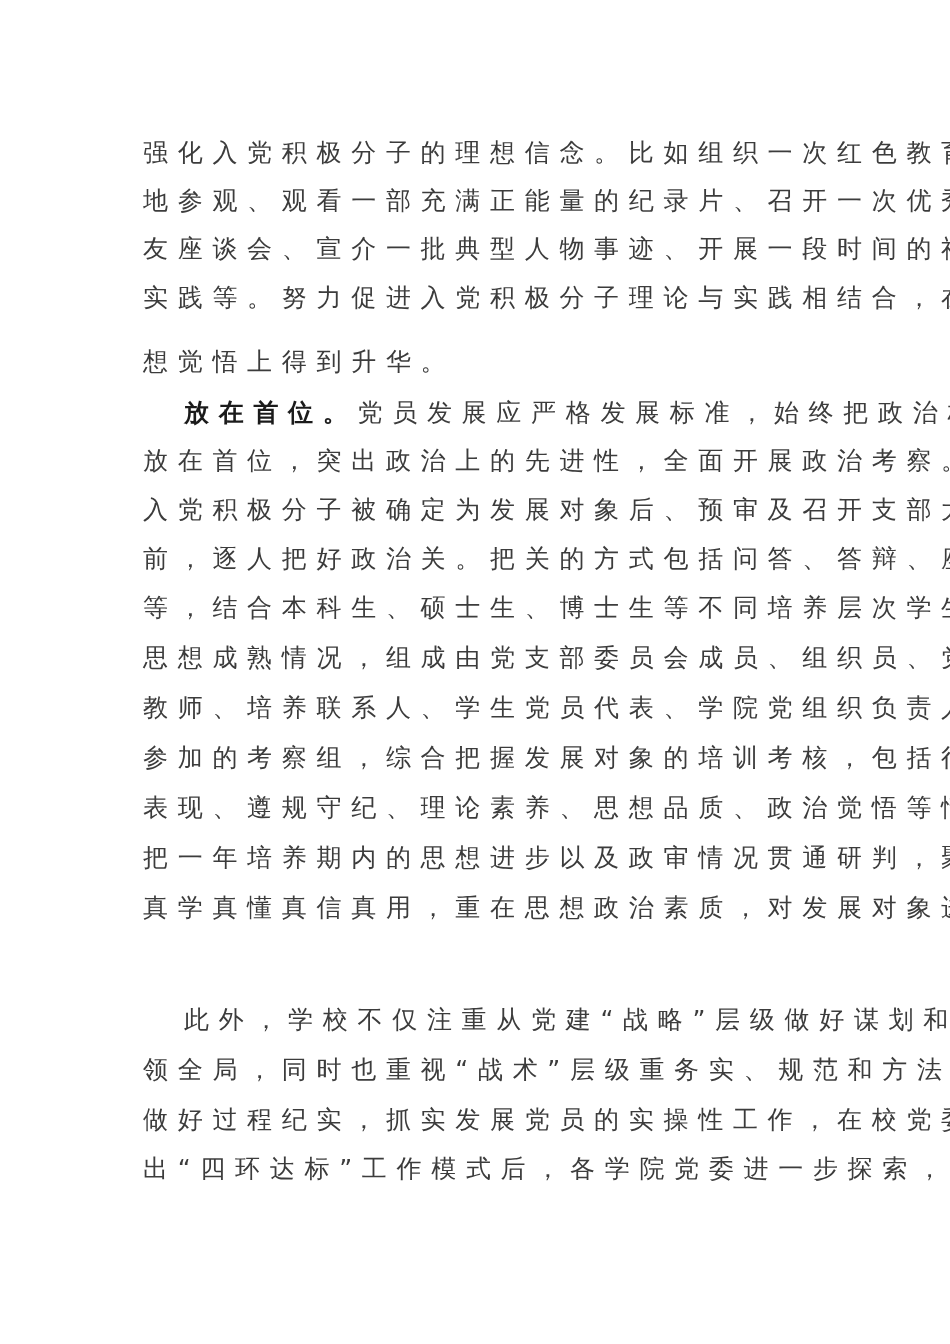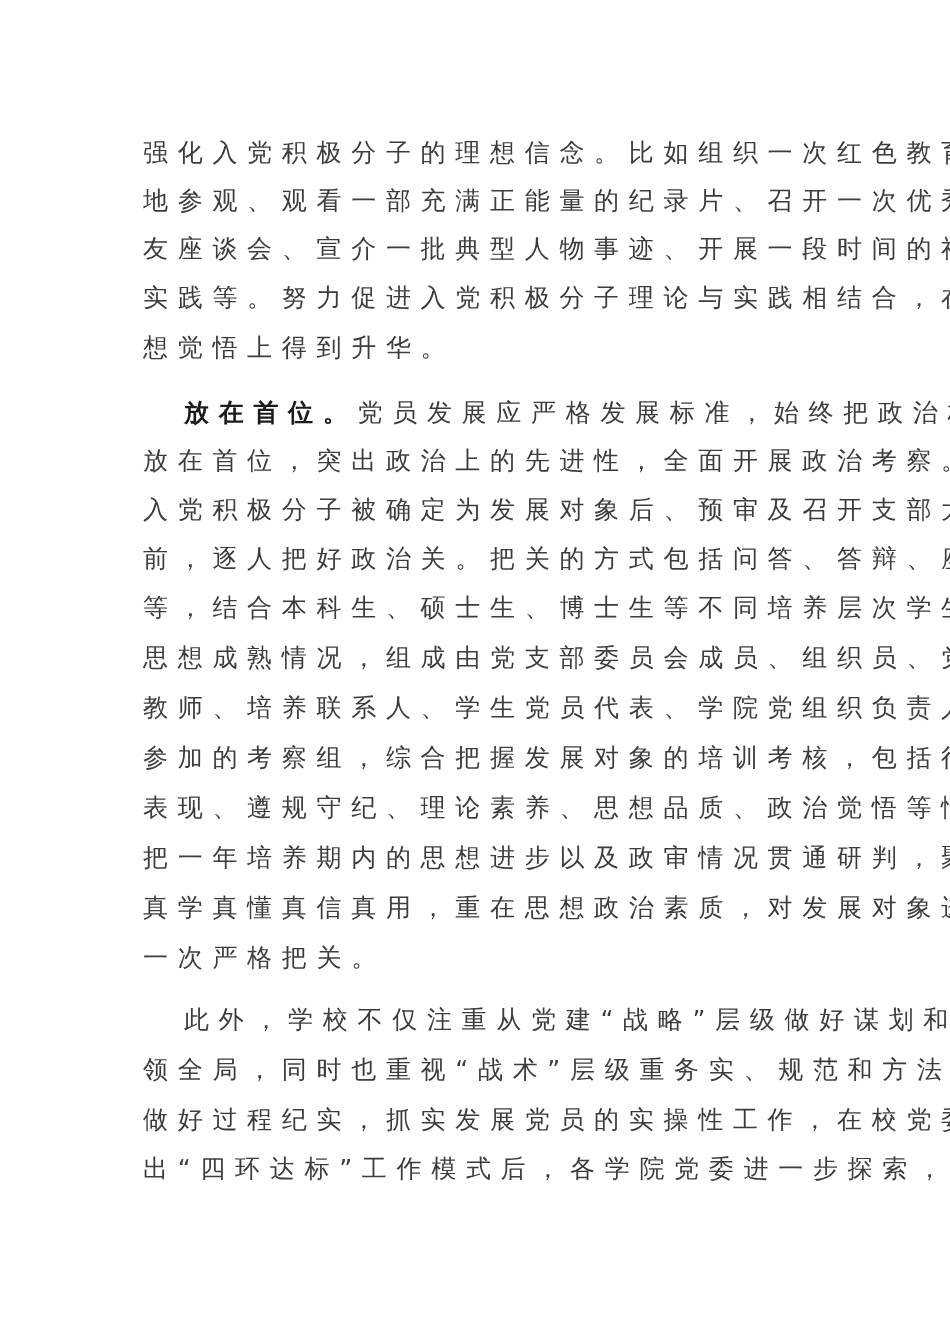--- a/index.html
+++ b/index.html
@@ -40,35 +40,34 @@
   </style>
 </head>
 <body>
 
 <div class="page">
 
   <div class="line" style="top:135px;">强化入党积极分子的理想信念。比如组织一次红色教育基</div>
   <div class="line" style="top:183px;">地参观、观看一部充满正能量的纪录片、召开一次优秀校</div>
   <div class="line" style="top:231px;">友座谈会、宣介一批典型人物事迹、开展一段时间的社会</div>
   <div class="line" style="top:280px;">实践等。努力促进入党积极分子理论与实践相结合，在思</div>
-  <div class="line" style="top:330px;">想觉悟上得到升华。</div>
+  <div class="line" style="top:344px;">想觉悟上得到升华。</div>
 
   <div class="line indent" style="top:395px;">
     <span class="bold">放在首位。</span><span>党员发展应严格发展标准，始终把政治标准</span>
   </div>
   <div class="line" style="top:443px;">放在首位，突出政治上的先进性，全面开展政治考察。在</div>
   <div class="line" style="top:492px;">入党积极分子被确定为发展对象后、预审及召开支部大会</div>
   <div class="line" style="top:541px;">前，逐人把好政治关。把关的方式包括问答、答辩、座谈</div>
   <div class="line" style="top:590px;">等，结合本科生、硕士生、博士生等不同培养层次学生的</div>
   <div class="line" style="top:640px;">思想成熟情况，组成由党支部委员会成员、组织员、党员</div>
   <div class="line" style="top:690px;">教师、培养联系人、学生党员代表、学院党组织负责人等</div>
   <div class="line" style="top:740px;">参加的考察组，综合把握发展对象的培训考核，包括行为</div>
   <div class="line" style="top:790px;">表现、遵规守纪、理论素养、思想品质、政治觉悟等情况</div>
   <div class="line" style="top:840px;">把一年培养期内的思想进步以及政审情况贯通研判，聚焦</div>
   <div class="line" style="top:890px;">真学真懂真信真用，重在思想政治素质，对发展对象进行</div>
-  <div class="line" style="top:940px;">一次严格把关。</div>
 
   <div class="line indent" style="top:1002px;">此外，学校不仅注重从党建“战略”层级做好谋划和统</div>
   <div class="line" style="top:1052px;">领全局，同时也重视“战术”层级重务实、规范和方法，</div>
   <div class="line" style="top:1102px;">做好过程纪实，抓实发展党员的实操性工作，在校党委提</div>
   <div class="line" style="top:1151px;">出“四环达标”工作模式后，各学院党委进一步探索，形</div>
 
 </div>
 
 </body></html>

